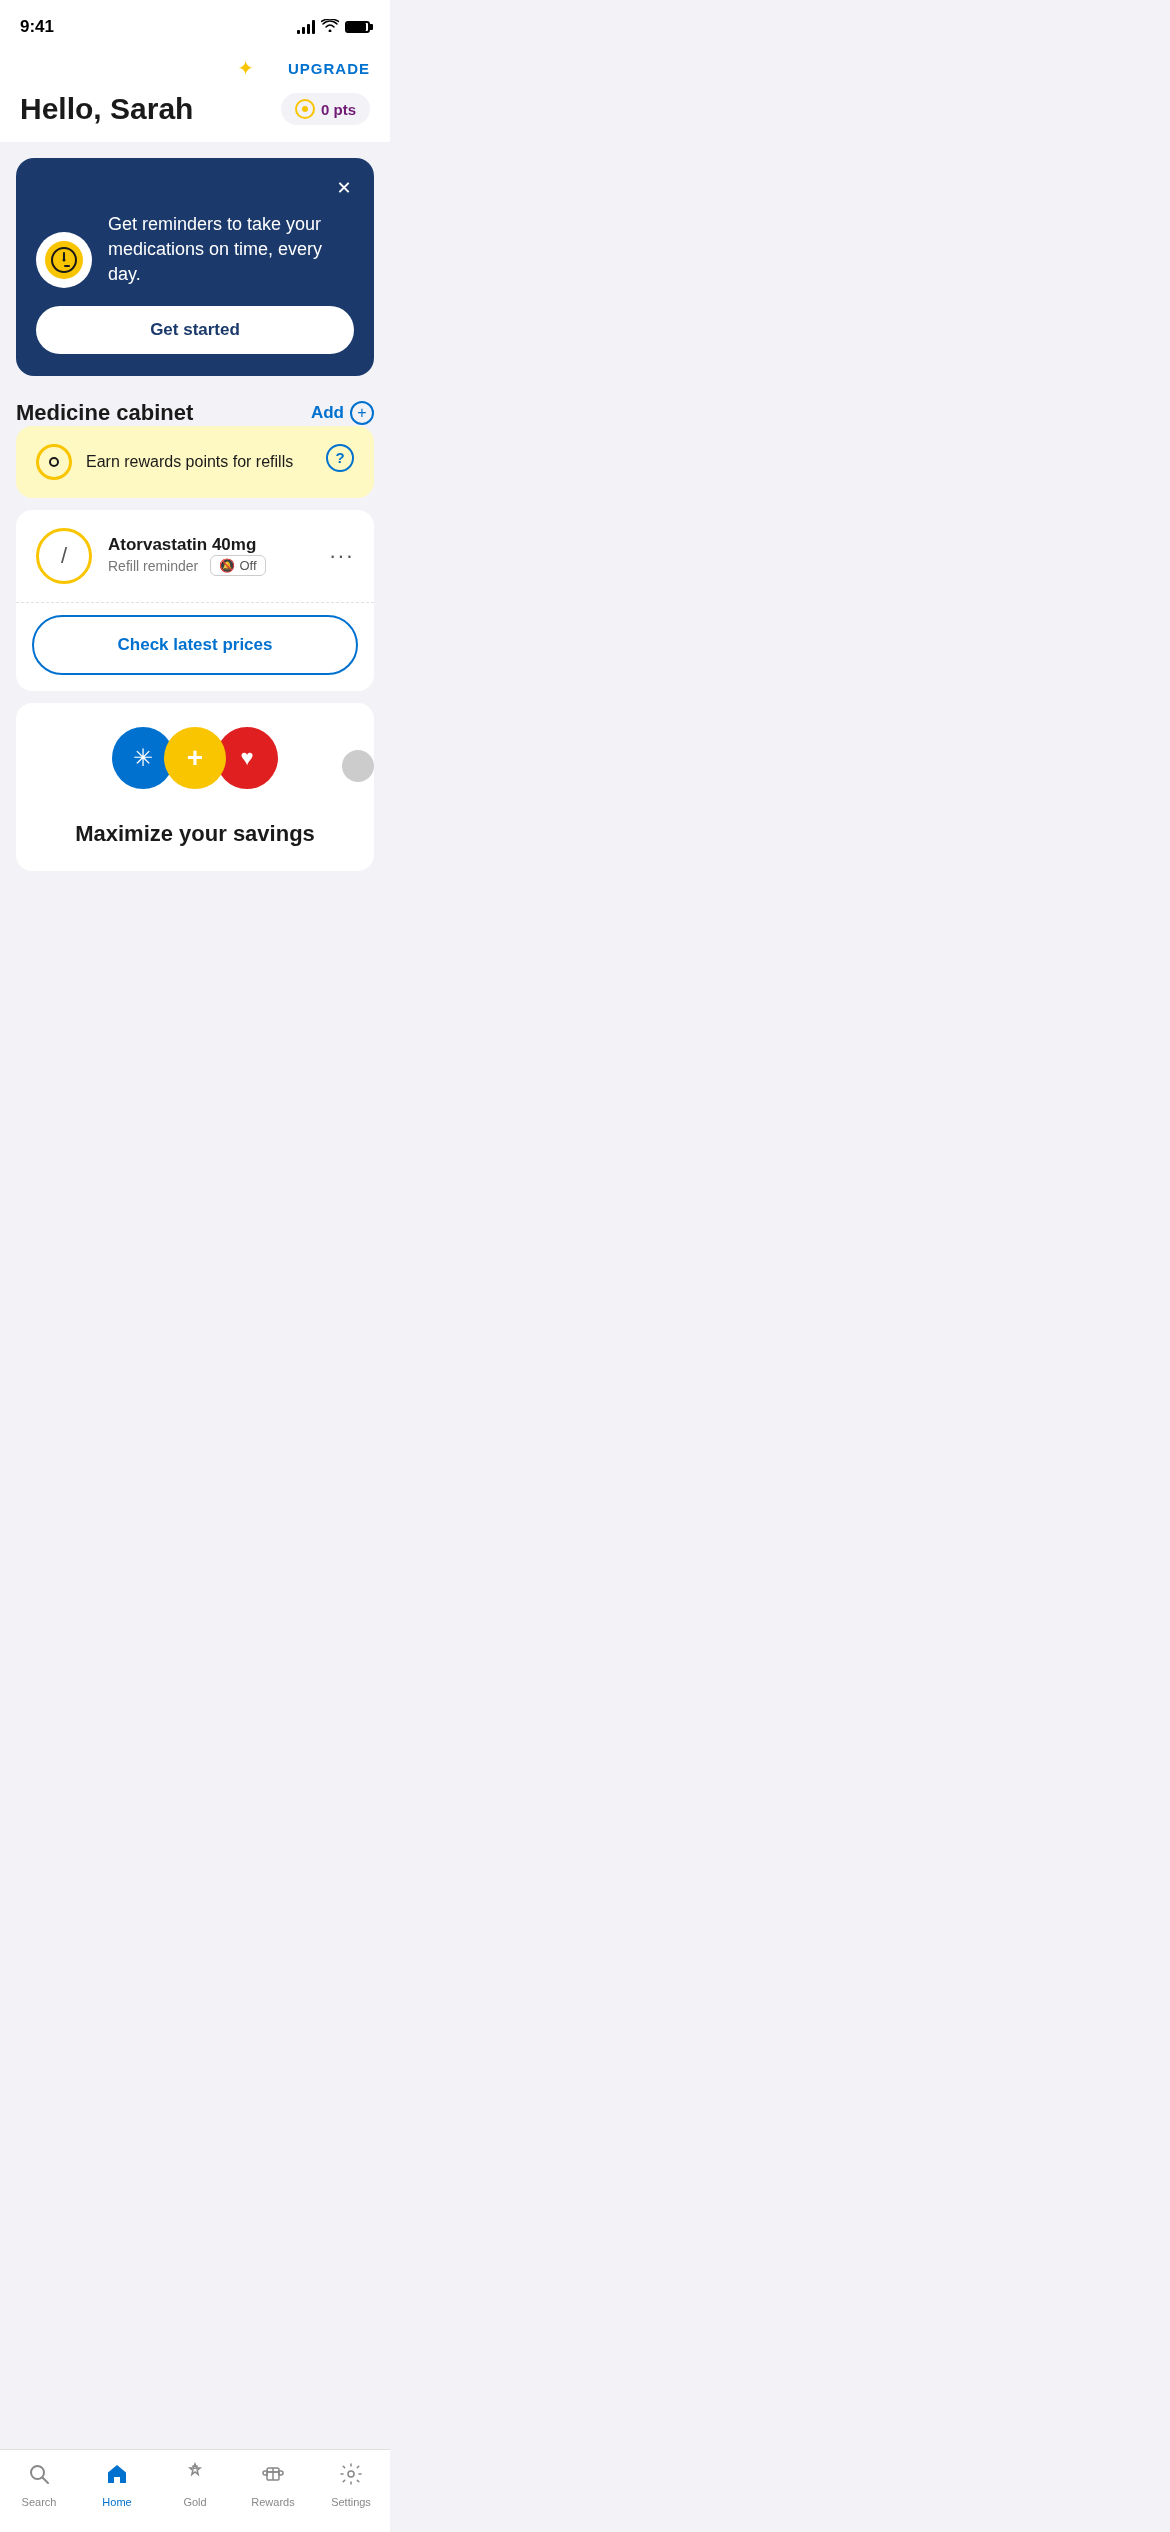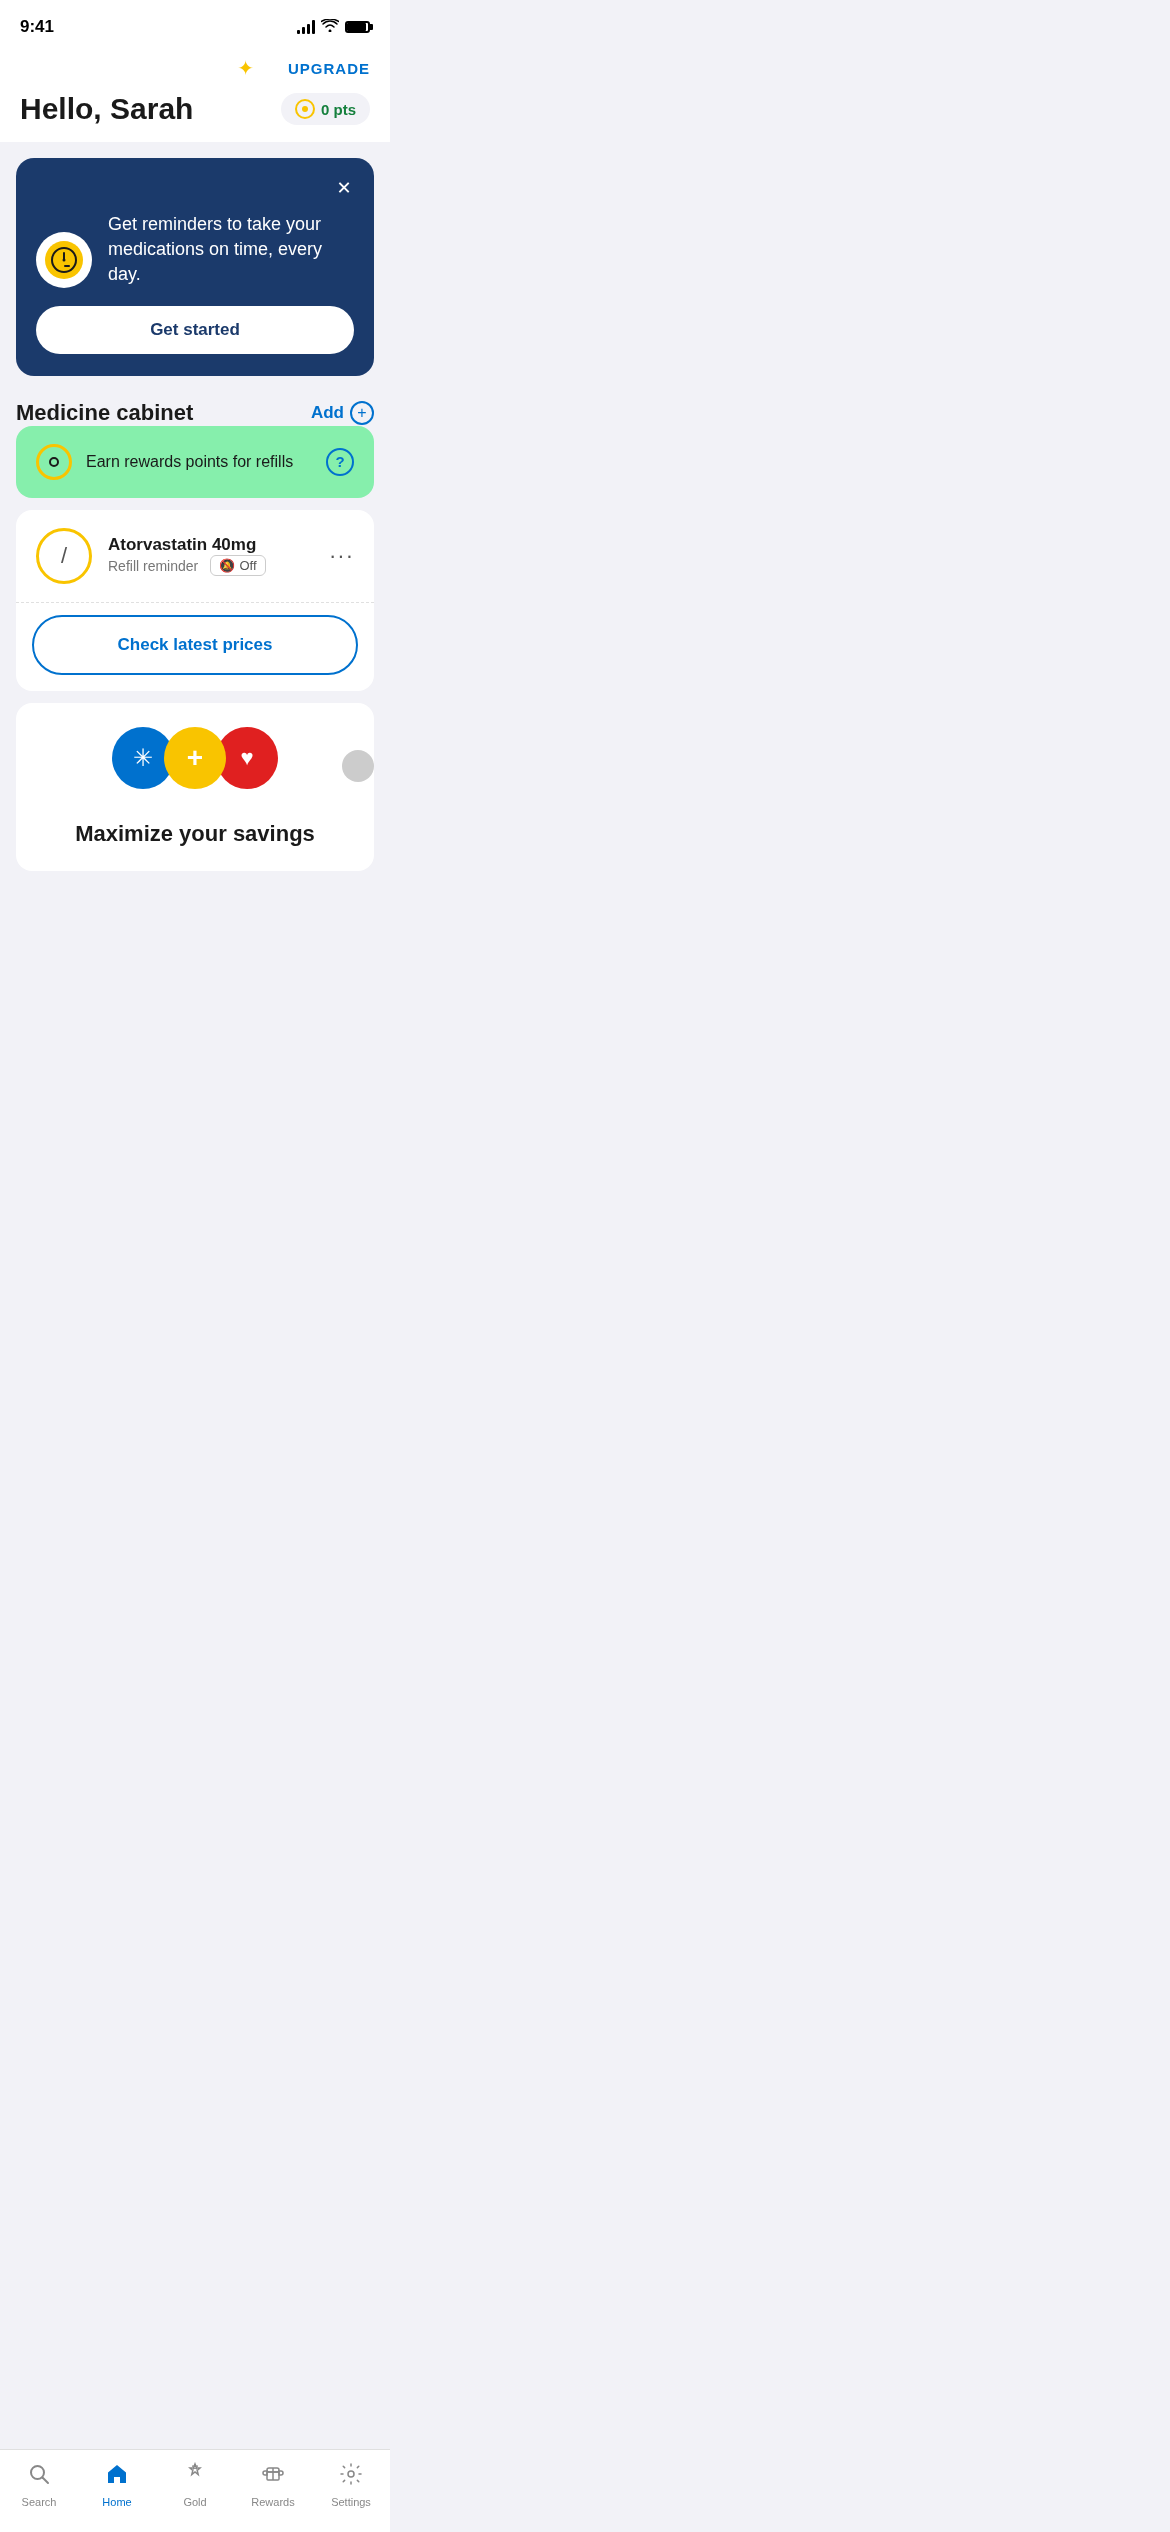--- a/index.html
+++ b/index.html
@@ -125,21 +125,21 @@
     }
     .points-inner-dot {
       width: 6px;
       height: 6px;
       background: #f9c400;
       border-radius: 50%;
     }
     .points-text {
       font-size: 15px;
       font-weight: 600;
-      color: #15803d;
+      color: #701a75;
     }
 
     
     .main-content {
       background: #f2f2f7;
       padding: 16px 16px 100px;
     }
 
     
     .reminder-card {
@@ -264,25 +264,25 @@
       display: flex;
       align-items: center;
       justify-content: center;
       color: #0071ce;
       font-size: 16px;
       font-weight: 300;
     }
 
     
     .rewards-card {
-      background: #86efac;
+      background: #fef9c3;
       border-radius: 16px;
       padding: 18px 20px;
       display: flex;
-      align-items: center;
+      align-items: flex-start;
       justify-content: space-between;
       margin-bottom: 12px;
     }
     .rewards-left {
       display: flex;
       align-items: center;
       gap: 14px;
     }
     .rewards-circle {
       width: 36px;

